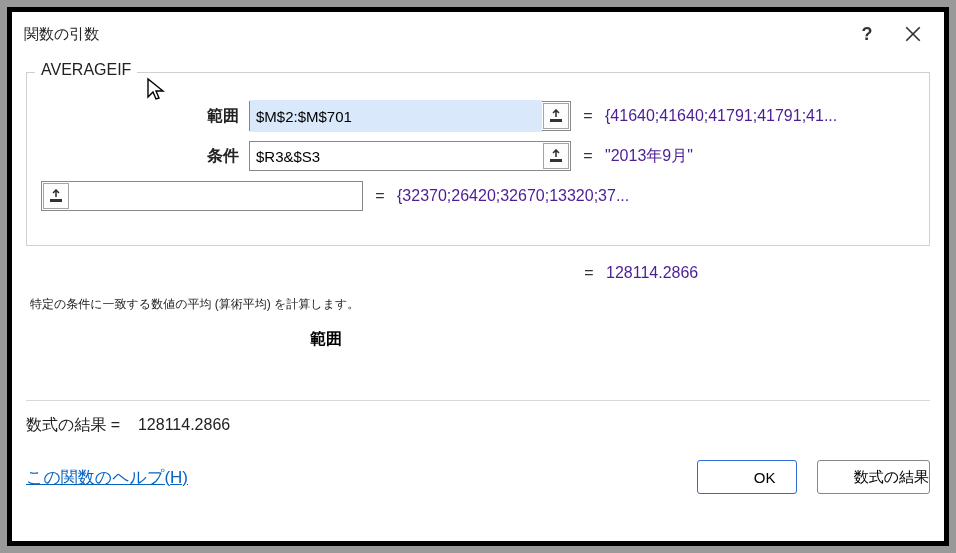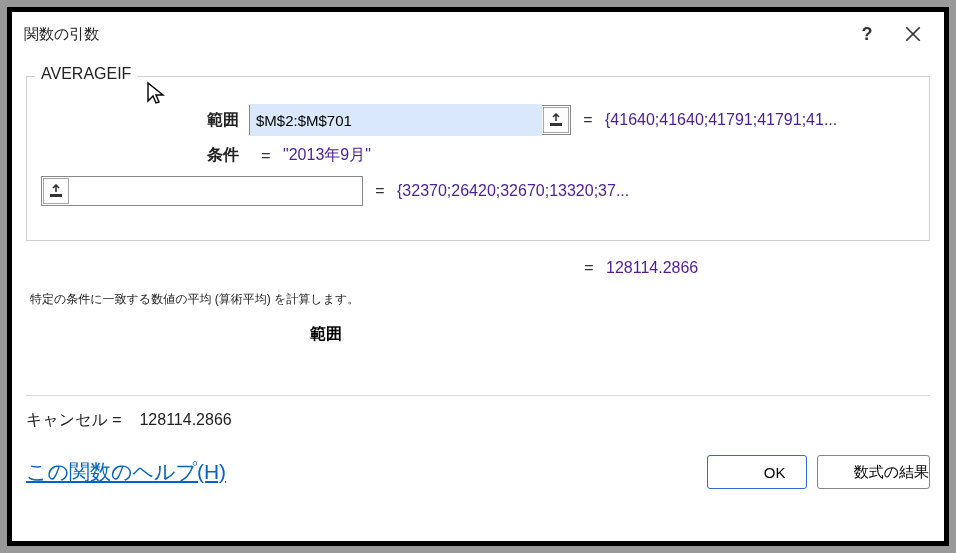--- a/index.html
+++ b/index.html
@@ -18,20 +18,21 @@
       height: 553px;
     }
     .dialog {
       background: #ffffff;
       width: 940px;
       height: 537px;
       border: 4px solid #000;
       box-shadow: 0 0 0 1px #000;
       display: flex;
       flex-direction: column;
+      gap: 12px;
     }
     .title-bar {
       display: flex;
       align-items: center;
       padding: 6px 8px 6px 12px;
       font-size: 15px;
       color: #222;
     }
     .title-bar .title-text {
       flex: 1;
@@ -54,21 +55,21 @@
       height: 18px;
     }
     .dialog-body {
       flex: 1;
       padding: 0 14px 8px 14px;
       display: flex;
       flex-direction: column;
     }
     .group-box {
       border: 1px solid #d0d0d0;
-      margin-top: 20px;
+      margin-top: 4px;
       padding: 18px 14px 24px 14px;
       position: relative;
     }
     .group-legend {
       position: absolute;
       top: -12px;
       left: 8px;
       background: #fff;
       padding: 0 6px;
       font-size: 16px;
@@ -176,35 +177,35 @@
       margin-bottom: 24px;
     }
     .bottom-bar {
       display: flex;
       align-items: center;
       padding-bottom: 6px;
     }
     .help-link {
       color: #0563c1;
       text-decoration: underline;
-      font-size: 21px;
+      font-size: 17px;
       cursor: pointer;
     }
     .bottom-bar .spacer-flex {
       flex: 1;
     }
     .btn {
       min-width: 100px;
       height: 34px;
       border: 1px solid #888;
       background: #fff;
       font-size: 15px;
       font-family: inherit;
       cursor: pointer;
-      margin-left: 10px;
+      margin-left: 20px;
       border-radius: 3px;
       padding-left: 36px;
     }
     .btn.primary {
       border: 1.5px solid #2e6bd6;
     }
     .cursor-icon {
       position: absolute;
       left: 118px;
       top: 4px;
@@ -244,20 +245,29 @@
               <path d="M7 1 L7 8 M4 4 L7 1 L10 4" stroke="#333" stroke-width="1.6" fill="none"></path>
             </svg>
           </div>
         </div>
         <div class="eq-sign">=</div>
         <div class="arg-result">{41640;41640;41791;41791;41...</div>
       </div>
 
       <div class="arg-row">
         <div class="arg-label">条件</div>
+        <div class="input-wrap">
+          <input type="text" value="$R3&amp;$S3" style="">
+          <div class="collapse-btn">
+            <svg viewBox="0 0 14 14">
+              <rect x="1" y="10" width="12" height="3" fill="#333"></rect>
+              <path d="M7 1 L7 8 M4 4 L7 1 L10 4" stroke="#333" stroke-width="1.6" fill="none"></path>
+            </svg>
+          </div>
+        </div>
         <div class="eq-sign">=</div>
         <div class="arg-result">"2013年9月"</div>
       </div>
 
       <div class="arg-row">
         <div class="input-wrap">
           <div class="collapse-btn">
             <svg viewBox="0 0 14 14">
               <rect x="1" y="10" width="12" height="3" fill="#333"></rect>
               <path d="M7 1 L7 8 M4 4 L7 1 L10 4" stroke="#333" stroke-width="1.6" fill="none"></path>
@@ -279,21 +289,21 @@
       <div class="description">特定の条件に一致する数値の平均 (算術平均) を計算します。</div>
 
       <div class="hint-row">
         <div class="hint-label">範囲</div>
       </div>
     </div>
 
     <div class="divider"></div>
 
     <div class="formula-result">
-      <span>キャンセル =</span>
+      <span>数式の結果 =</span>
       &nbsp;&nbsp;
       <span>128114.2866</span>
     </div>
 
     <div class="bottom-bar">
       <a class="help-link">この関数のヘルプ(H)</a>
       <div class="spacer-flex"></div>
       <button class="btn primary">OK</button>
       <button class="btn">数式の結果</button>
     </div>

